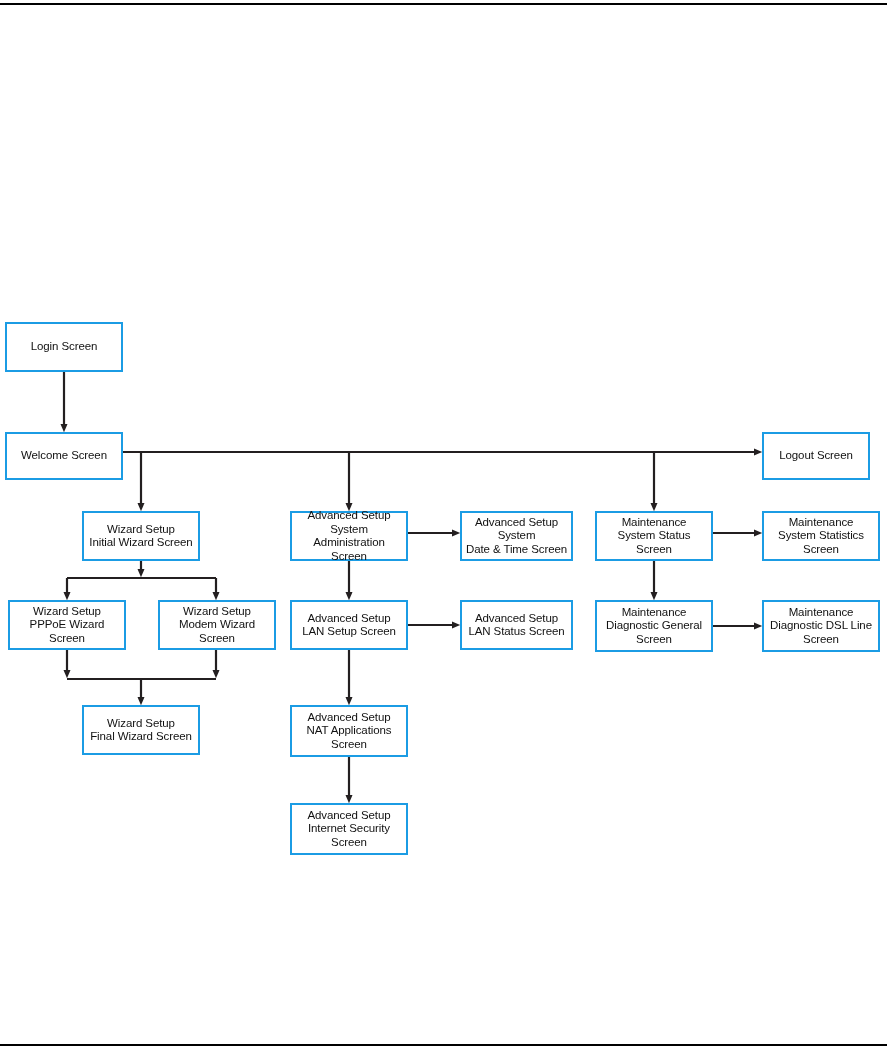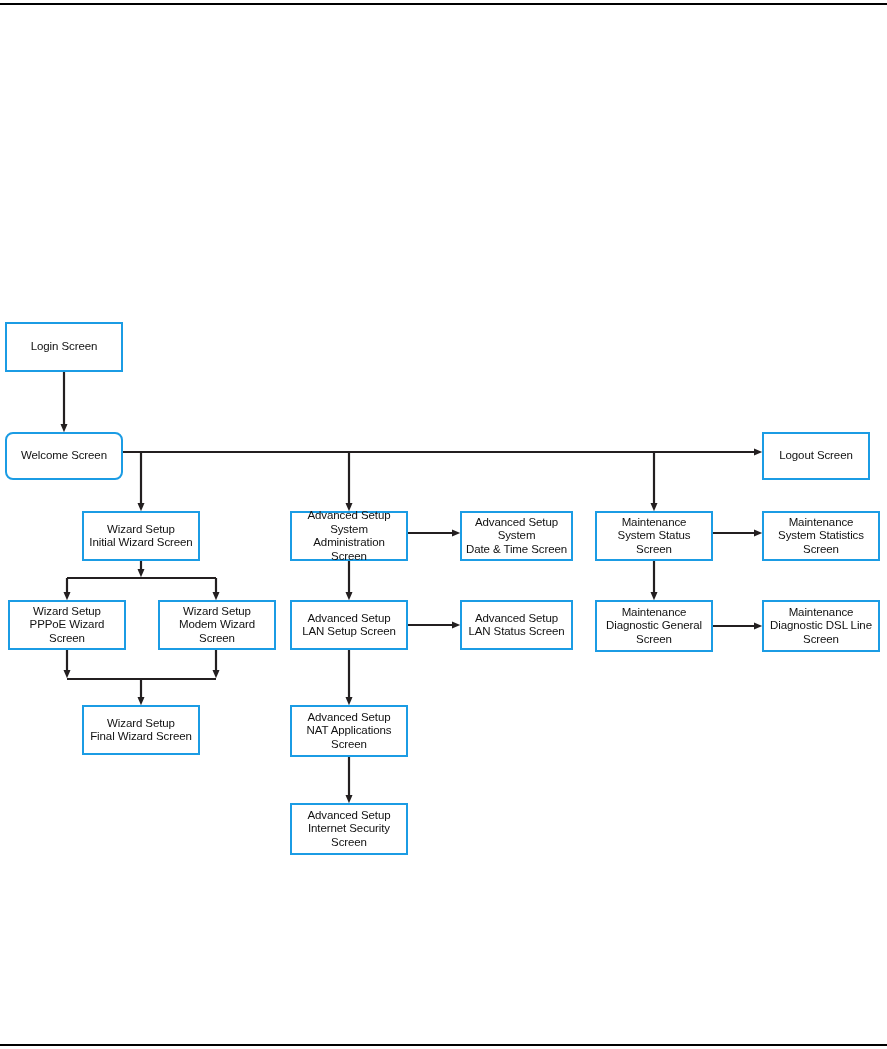--- a/index.html
+++ b/index.html
@@ -111,21 +111,21 @@
         <line x1="713" y1="533" x2="758" y2="533" marker-end="url(#ah)"></line>
         <line x1="654" y1="561" x2="654" y2="596" marker-end="url(#ah)"></line>
         <line x1="713" y1="626" x2="758" y2="626" marker-end="url(#ah)"></line>
 
       </g>
     </svg>
 
     <div class="node" style="left: 5px; top: 322px; width: 118px; height: 50px; border-color: rgb(27, 156, 228); background: rgb(255, 255, 255); color: rgb(17, 17, 17);">
       <span>Login Screen</span>
     </div>
-    <div class="node" style="left: 5px; top: 432px; width: 118px; height: 48px; border-color: rgb(27, 156, 228); background: rgb(255, 255, 255); color: rgb(17, 17, 17); border-radius: 8px;">
+    <div class="node" style="left: 5px; top: 432px; width: 118px; height: 48px; border-color: rgb(27, 156, 228); background: rgb(255, 255, 255); color: rgb(17, 17, 17);">
       <span>Welcome Screen</span>
     </div>
     <div class="node" style="left: 762px; top: 432px; width: 108px; height: 48px; border-color: rgb(27, 156, 228); background: rgb(255, 255, 255); color: rgb(17, 17, 17);">
       <span>Logout Screen</span>
     </div>
     <div class="node" style="left: 82px; top: 511px; width: 118px; height: 50px; border-color: rgb(27, 156, 228); background: rgb(255, 255, 255); color: rgb(17, 17, 17);">
       <span>Wizard Setup
 Initial Wizard Screen</span>
     </div>
     <div class="node" style="left: 8px; top: 600px; width: 118px; height: 50px; border-color: rgb(27, 156, 228); background: rgb(255, 255, 255); color: rgb(17, 17, 17);">

